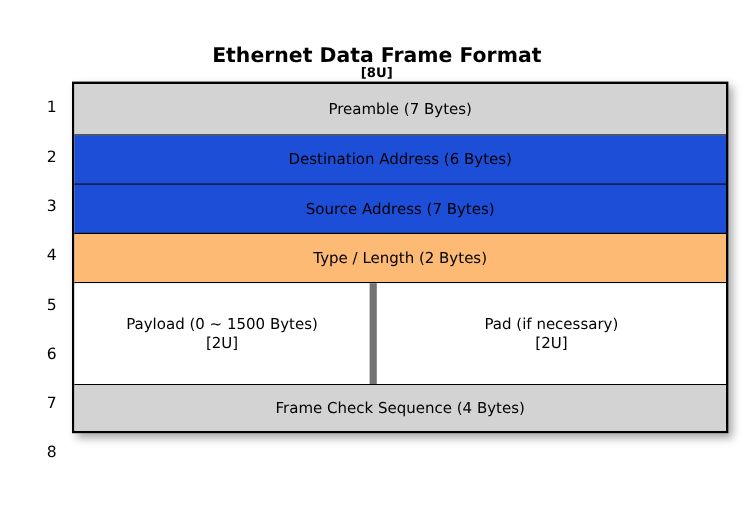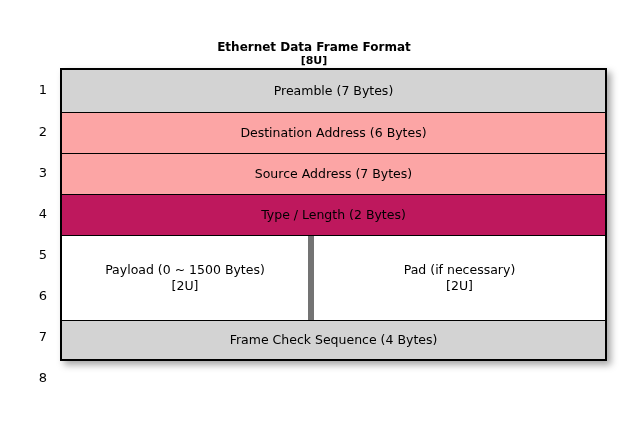--- a/index.html
+++ b/index.html
@@ -27,21 +27,21 @@
   #title-block {
     position: absolute;
     left: 0;
     top: 40px;
     width: 628px;
     text-align: center;
     line-height: 14px;
   }
   #title-block .title-main {
     display: block;
-    font-size: 12px;
+    font-size: 17px;
     font-weight: bold;
     letter-spacing: 0px;
     color: #000;
   }
   #title-block .title-sub {
     display: block;
     font-size: 11px;
     font-weight: bold;
     color: #000;
   }
@@ -76,22 +76,22 @@
   .row-last { height: 38px; }
 
   .cell-label {
     font-size: 12.5px;
     text-align: center;
     line-height: 16px;
     color: #000;
   }
 
   .bg-gray   { background: #d3d3d3; }
-  .bg-blue   { background: #fca5a5; }
-  .bg-yellow { background: #be185d; }
+  .bg-blue   { background: #1d4ed8; }
+  .bg-yellow { background: #fdba74; }
   .bg-white  { background: #ffffff; }
 
   
   .split-row {
     display: flex;
     align-items: stretch;
     justify-content: flex-start;
   }
   .split-cell {
     display: flex;

